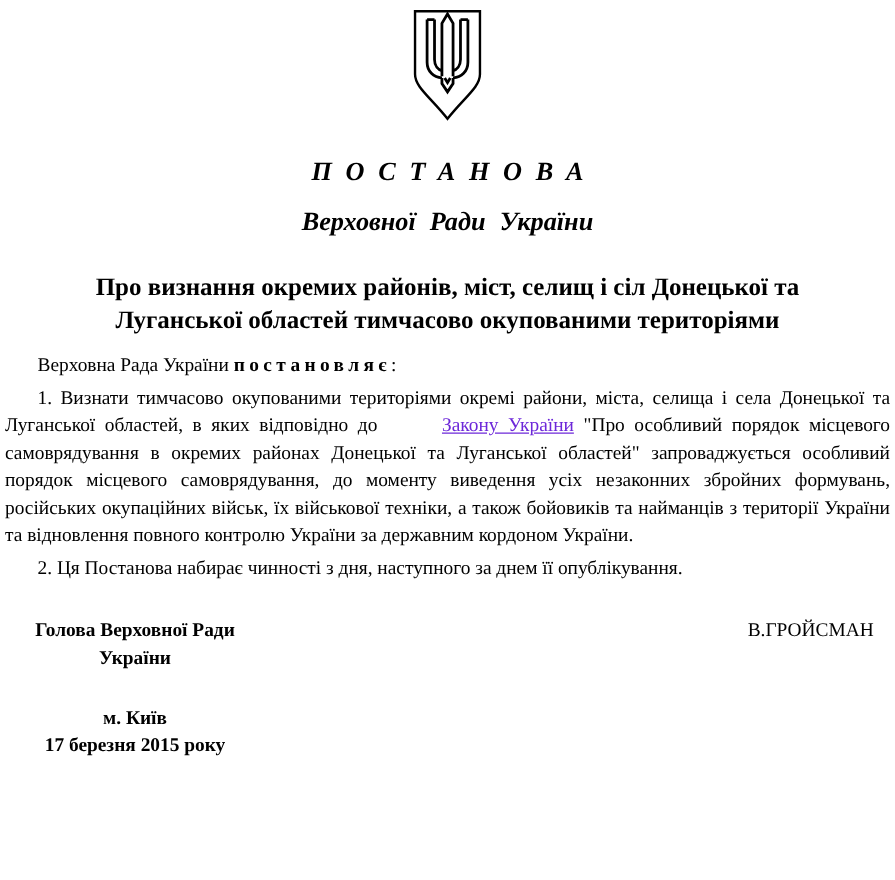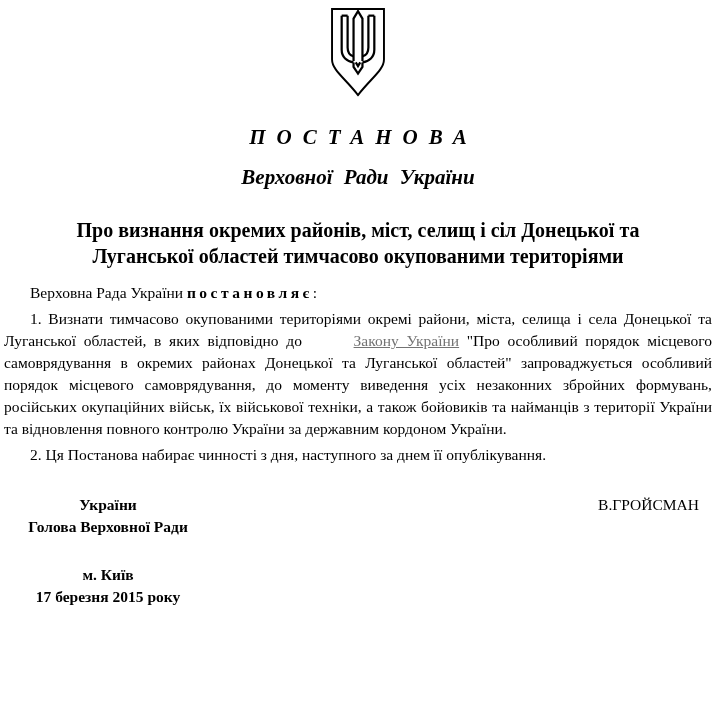--- a/index.html
+++ b/index.html
@@ -72,21 +72,21 @@
 
   .para {
     margin: 4px 0 0 0;
     font-size: 15.5px;
     line-height: 22px;
     text-align: justify;
     text-indent: 26px;
   }
 
   .law-link {
-    color: #737373;
+    color: #6d28d9;
     text-decoration: underline;
     cursor: pointer;
     margin-left: 44px;
   }
 
   .sig-row {
     margin-top: 28px;
     display: flex;
     justify-content: space-between;
     align-items: flex-start;
@@ -147,22 +147,22 @@
 
 
   <p class="preamble"><span>Верховна Рада України </span><span class="verb">постановляє</span><span>:</span></p>
 
   <p class="para"><span>1. Визнати тимчасово окупованими територіями окремі райони, міста, селища і села Донецької та Луганської областей, в яких відповідно до </span><a class="law-link" href="#">Закону України</a><span> "Про особливий порядок місцевого самоврядування в окремих районах Донецької та Луганської областей" запроваджується особливий порядок місцевого самоврядування, до моменту виведення усіх незаконних збройних формувань, російських окупаційних військ, їх військової техніки, а також бойовиків та найманців з території України та відновлення повного контролю України за державним кордоном України.</span></p>
 
   <p class="para">2. Ця Постанова набирає чинності з дня, наступного за днем її опублікування.</p>
 
   <div class="sig-row">
     <div class="sig-left">
+      <div>Голова Верховної Ради</div>
       <div>України</div>
-      <div>Голова Верховної Ради</div>
     </div>
     <div class="sig-right">В.ГРОЙСМАН</div>
   </div>
 
   <div class="footer">
     <div>м. Київ</div>
     <div>17 березня 2015 року</div>
   </div>
 
 </div>

